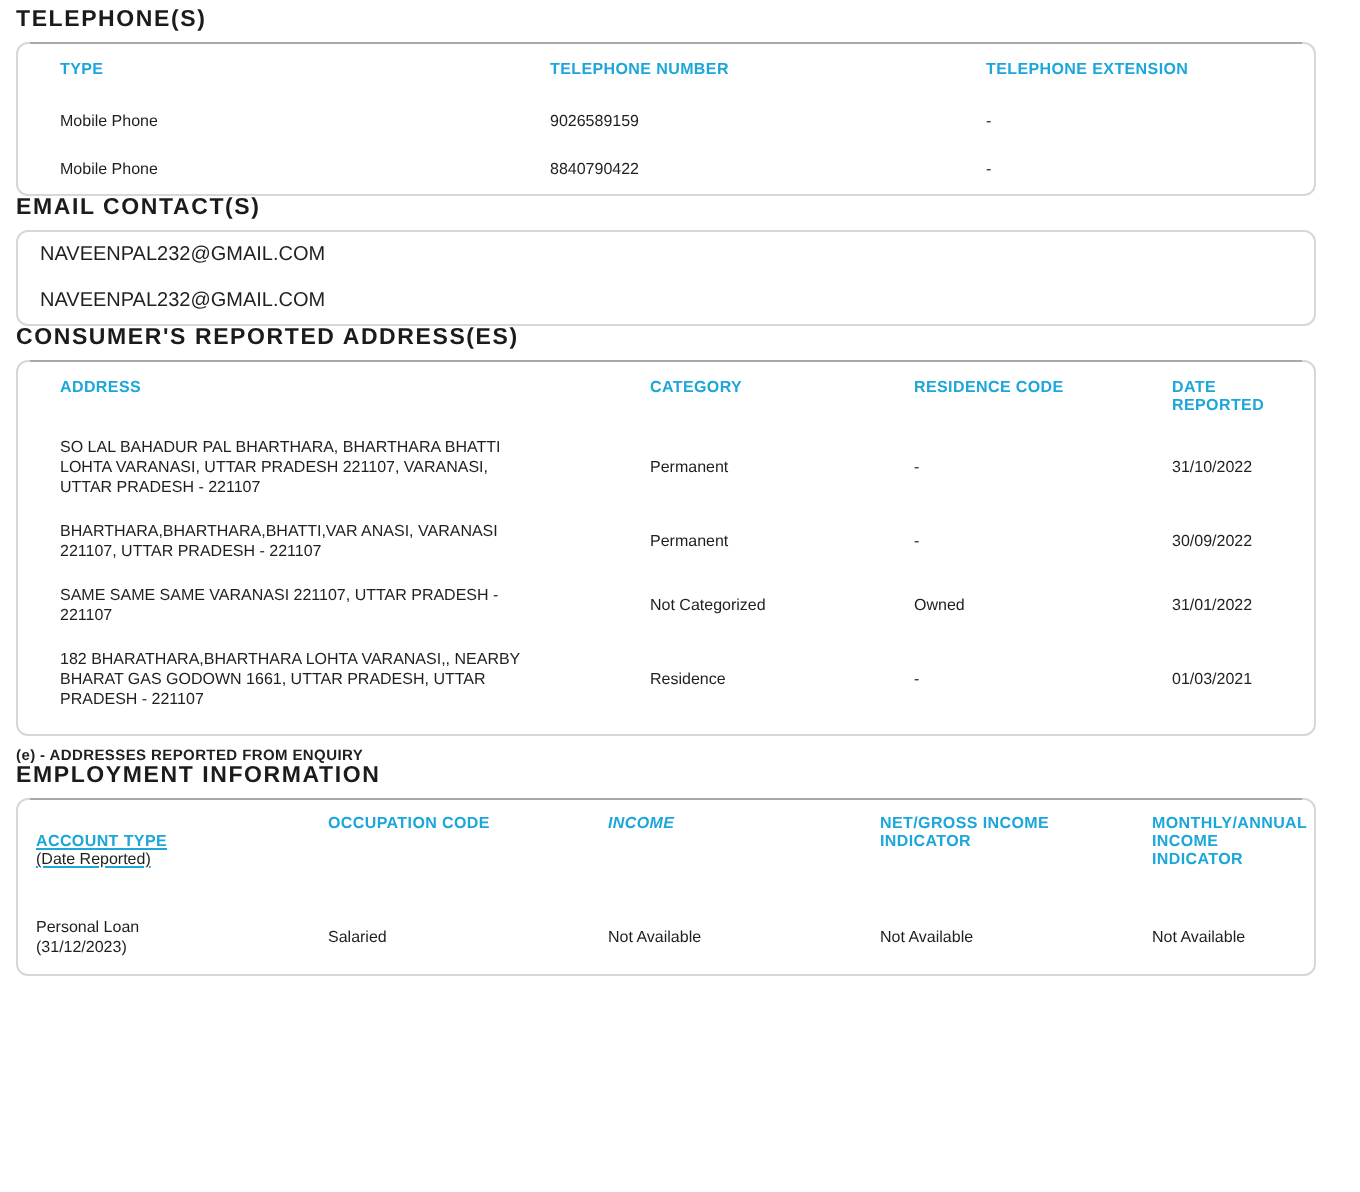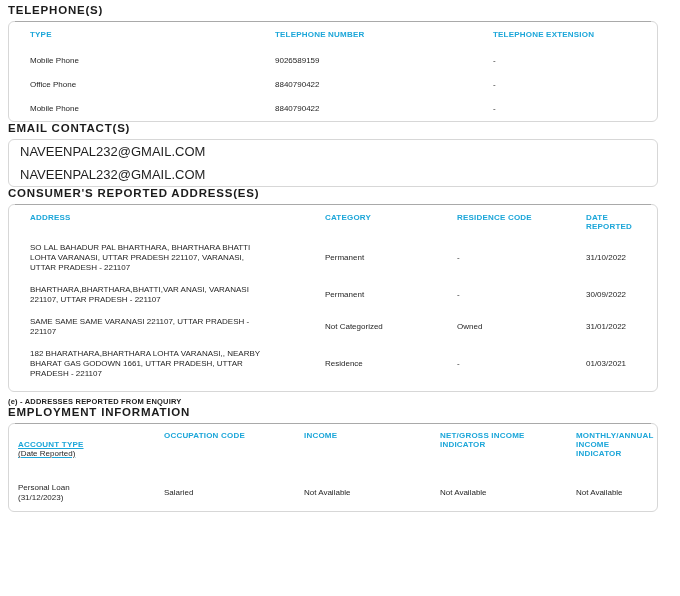--- a/index.html
+++ b/index.html
@@ -36,36 +36,36 @@
   }
 
   
   .tel th{padding:8px 8px 10px 0;}
   .tel th:first-child{padding-left:21px;}
   .tel td{padding:7px 8px 7px 0;line-height:9px;}
   .tel td:first-child{padding-left:21px;}
   .tel .c1{width:237px;} .tel .c2{width:210px;}
 
   
-  .email-row{font-size:13px;line-height:9px;padding:7px 8px 7px 11px;color:#1f1f1f;}
+  .email-row{font-size:10px;line-height:9px;padding:7px 8px 7px 11px;color:#1f1f1f;}
 
   
   .addr th{padding:8px 8px 6px 0;}
   .addr th:first-child{padding-left:21px;}
   .addr td{padding:6px 8px 6px 0;}
   .addr td:first-child{padding-left:21px;}
   .addr tbody tr:last-child td{padding-bottom:12px;}
   .addr .c1{width:287px;} .addr .c2{width:124px;} .addr .c3{width:121px;}
 
   
   .emp th{padding:7px 8px 7px 0;}
   .emp th:first-child{padding-left:9px;text-decoration:underline;}
   .emp td{padding:9px 8px 8px 0;vertical-align:top;}
   .emp td:first-child{padding-left:9px;}
-  .emp .c1{width:138px;} .emp .c2{width:132px;} .emp .c3{width:128px;} .emp .c4{width:128px;}
+  .emp .c1{width:138px;} .emp .c2{width:132px;} .emp .c3{width:128px;font-style:italic;} .emp .c4{width:128px;}
   .emp .hsub{display:block;color:#1f1f1f;font-weight:400;letter-spacing:0;}
 
   .footnote{
     font-size:7.5px;line-height:9px;font-weight:700;color:#1f1f1f;
     letter-spacing:0.2px;margin:5px 0 0 0;
   }
 </style>
 </head>
 <body>
 
@@ -79,25 +79,20 @@
           <tr>
             <th class="c1">TYPE</th>
             <th class="c2">TELEPHONE NUMBER</th>
             <th>TELEPHONE EXTENSION</th>
           </tr>
         </thead>
         <tbody>
           <tr>
             <td>Mobile Phone</td>
             <td>9026589159</td>
-            <td>-</td>
-          </tr>
-          <tr>
-            <td>Office Phone</td>
-            <td>8840790422</td>
             <td>-</td>
           </tr>
           <tr>
             <td>Mobile Phone</td>
             <td>8840790422</td>
             <td>-</td>
           </tr>
         </tbody>
       </table>
     </div>

